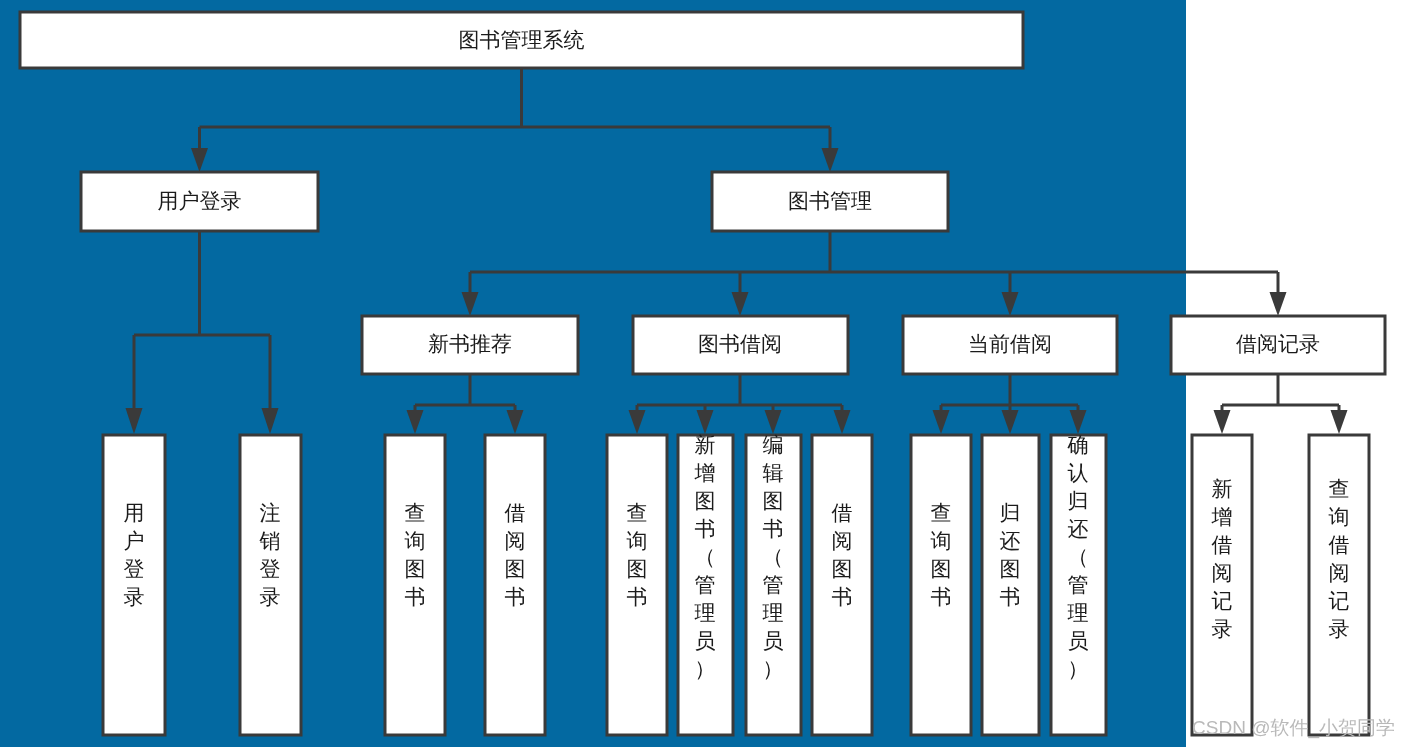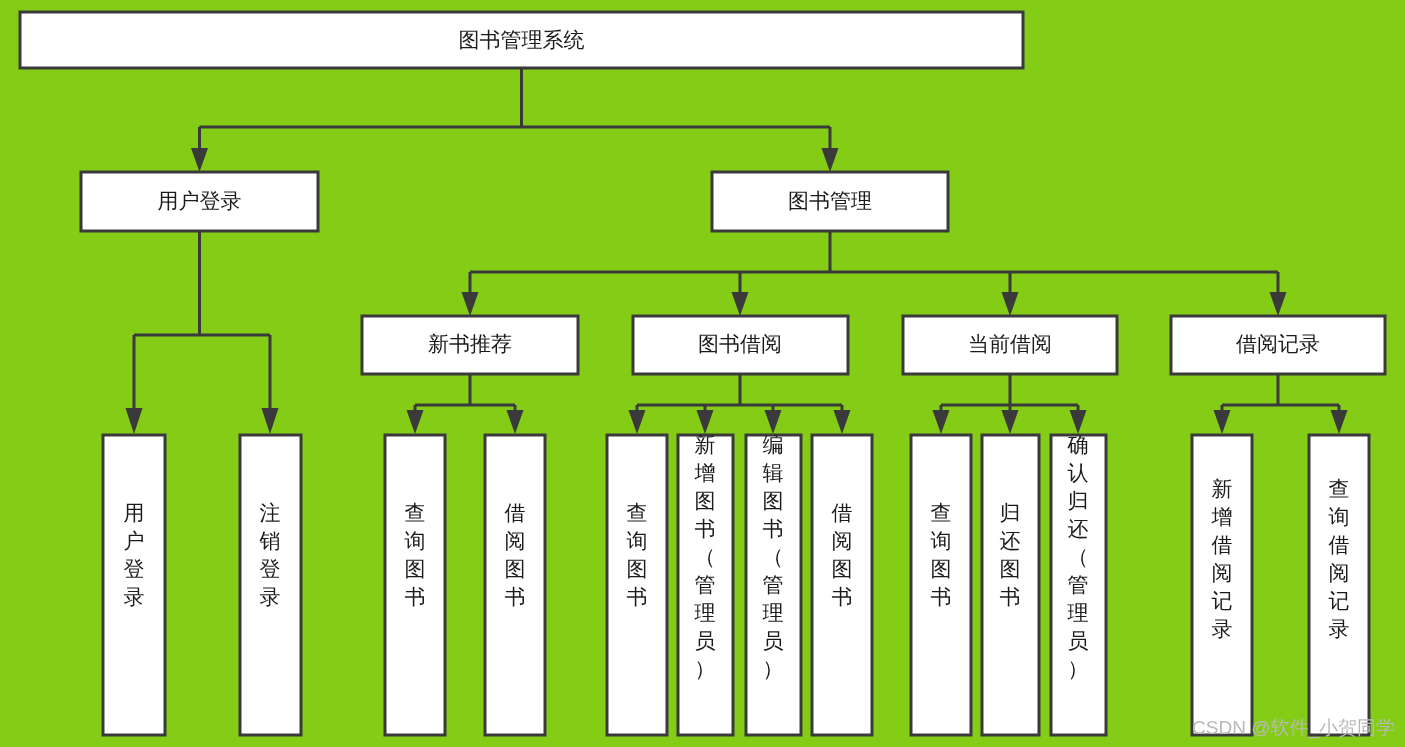--- a/index.html
+++ b/index.html
@@ -8,23 +8,23 @@
     background: #ffffff;
   }
   body {
     width: 1405px;
     height: 747px;
     overflow: hidden;
     font-family: "Liberation Sans", "DejaVu Sans", sans-serif;
   }
   #diagram-root {
     position: relative;
-    width: 1405px;
+    width: 1186px;
     height: 747px;
-    background: #84cc16;
+    background: #0369a1;
   }
   svg#flow-svg {
     position: absolute;
     top: 0;
     left: 0;
     width: 1405px;
     height: 747px;
     display: block;
   }
   .node-box {

